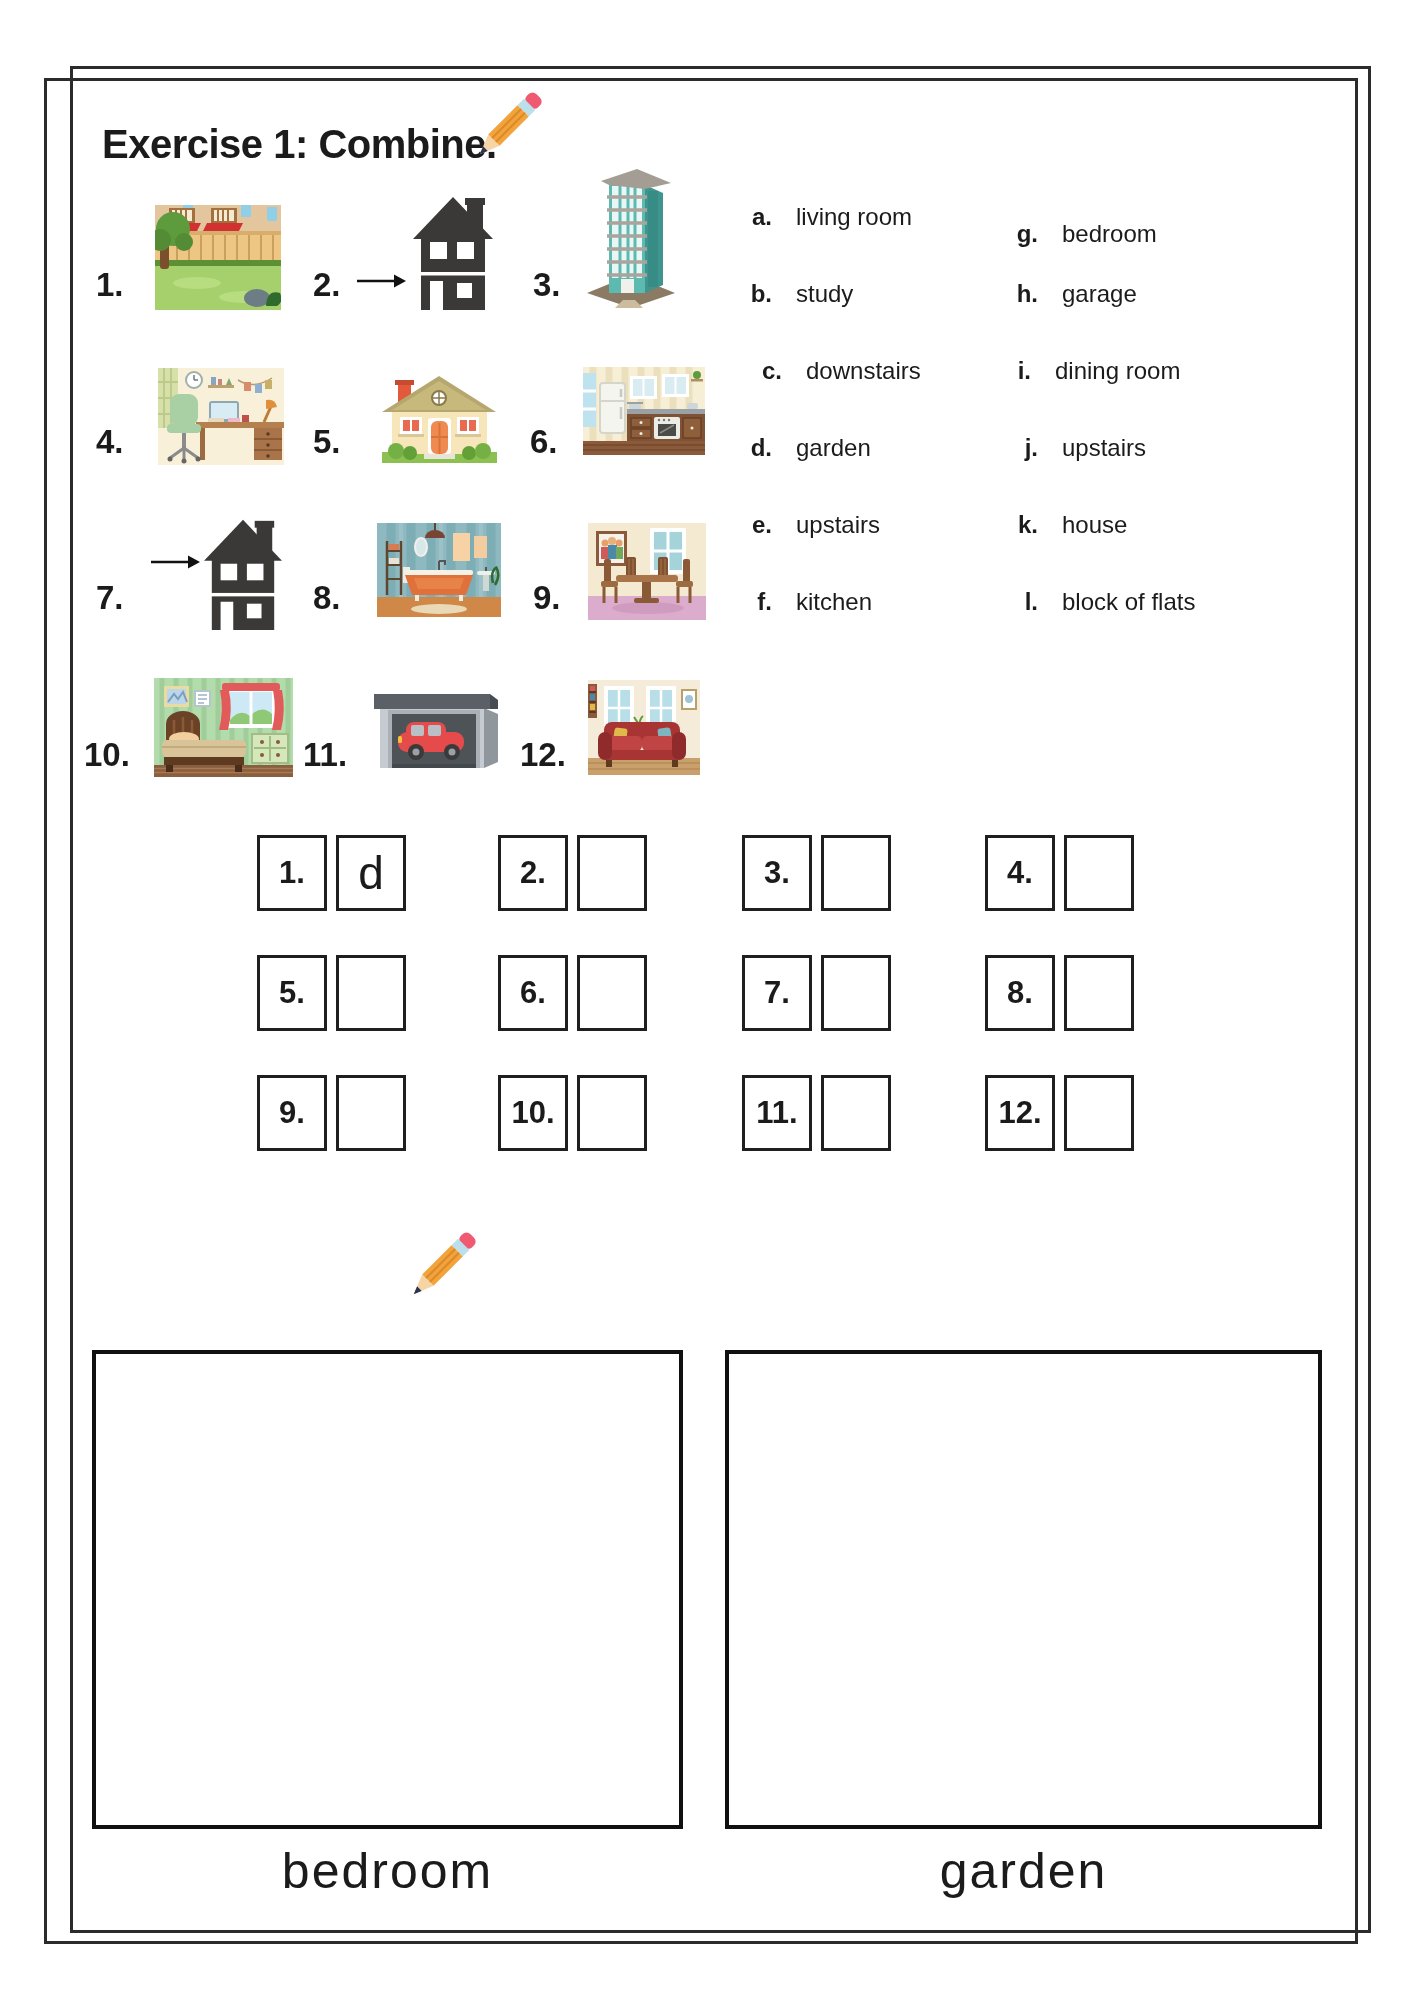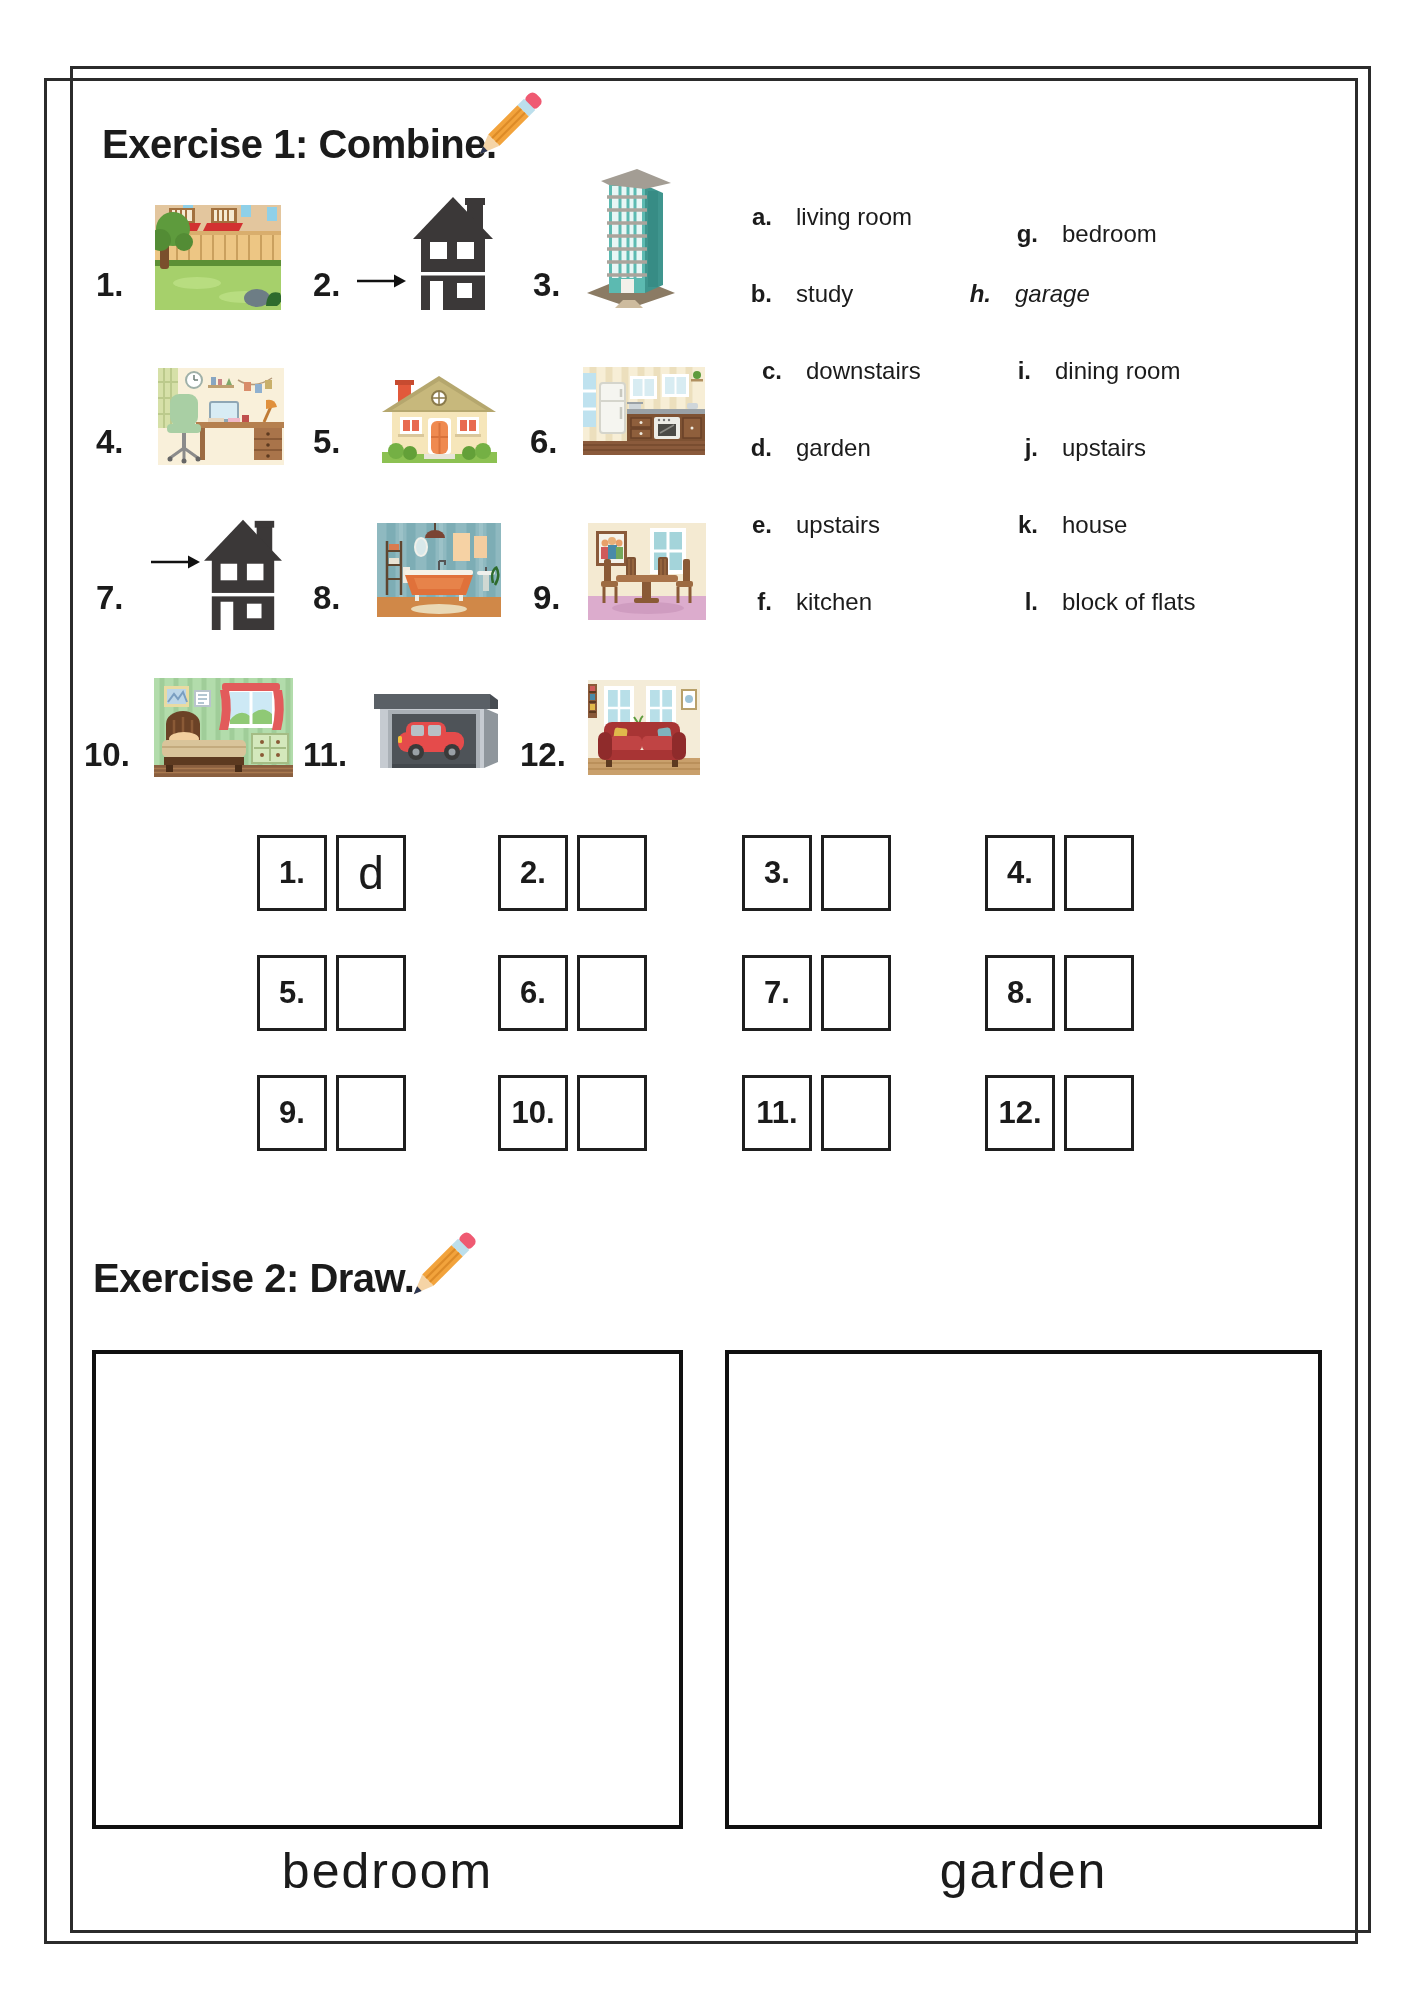--- a/index.html
+++ b/index.html
@@ -386,21 +386,21 @@
   <div class="wrow" style="left:730px;top:511px;">
     <span class="wletter">e.</span><span class="wword">upstairs</span>
   </div>
   <div class="wrow" style="left:730px;top:588px;">
     <span class="wletter">f.</span><span class="wword">kitchen</span>
   </div>
 
   <div class="wrow" style="left:996px;top:200px;margin-top:20px;">
     <span class="wletter">g.</span><span class="wword">bedroom</span>
   </div>
-  <div class="wrow" style="left:949px;top:280px;font-style:italic;">
+  <div class="wrow" style="left:996px;top:280px;">
     <span class="wletter">h.</span><span class="wword">garage</span>
   </div>
   <div class="wrow" style="left:989px;top:357px;">
     <span class="wletter">i.</span><span class="wword">dining room</span>
   </div>
   <div class="wrow" style="left:996px;top:434px;">
     <span class="wletter">j.</span><span class="wword">upstairs</span>
   </div>
   <div class="wrow" style="left:996px;top:511px;">
     <span class="wletter">k.</span><span class="wword">house</span>
@@ -451,21 +451,20 @@
   </div>
   <div class="apair" style="left:742px;top:1075px;">
     <div class="nbox">11.</div>
     <div class="vbox"></div>
   </div>
   <div class="apair" style="left:985px;top:1075px;">
     <div class="nbox">12.</div>
     <div class="vbox"></div>
   </div>
 
-  <div class="ex-title" style="left:93px;top:1256px;">Exercise 2: Draw.</div>
   <svg class="pencil" style="left:402px;top:1222px;" viewBox="0 0 60 66">
     <g transform="rotate(45 30 33)">
       <rect x="24" y="1" width="12" height="10" rx="4" fill="#ef5a72"></rect>
       <rect x="24" y="10" width="12" height="7" fill="#bcdfec"></rect>
       <rect x="24" y="17" width="12" height="31" fill="#f2a33c"></rect>
       <path d="M28,17 V48 M32,17 V48" stroke="#dd8b28" stroke-width="1.6"></path>
       <polygon points="24,48 36,48 30,63" fill="#f5d4a6"></polygon>
       <polygon points="27.6,57 32.4,57 30,63" fill="#2b3550"></polygon>
     </g>
   </svg>

